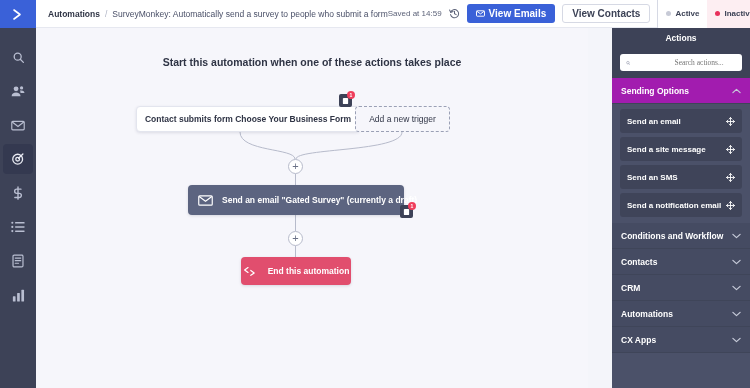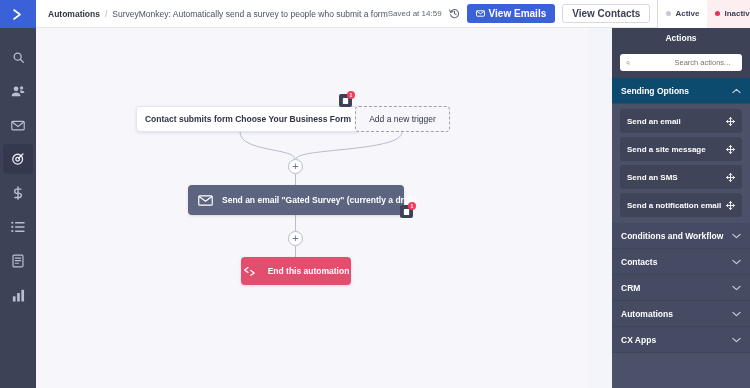--- a/index.html
+++ b/index.html
@@ -133,28 +133,28 @@
     font-size: 8.5px; font-weight: bold; color: #ffffff;
     background: #3d4257;
   }
   #panel-search-wrap { padding: 6px 8px 7px 8px; background: #3d4257; }
   #panel-search {
     height: 17px; background: #fff; border-radius: 3px;
     display: flex; align-items: center; gap: 4px; padding: 0 6px;
   }
   #panel-search-input {
     border: none; outline: none; font-size: 7.5px; color: #5d6379;
-    font-family: Liberation Sans, sans-serif; width: 100%; background: transparent; margin-left: 40px;
+    font-family: Liberation Serif, serif; width: 100%; background: transparent; margin-left: 40px;
   }
   .panel-section-head {
     height: 26px; display: flex; align-items: center; justify-content: space-between;
     padding: 0 9px; font-size: 8.5px; font-weight: bold; color: #ffffff;
     background: #454b62; border-bottom: 1px solid #3f4559; cursor: pointer;
   }
-  .panel-section-head.expanded { background: #0c4a6e; gap: 30px; }
+  .panel-section-head.expanded { background: #a21caf; gap: 30px; }
   .chev { color: #c6cad8; display: flex; }
   .chev.up { transform: rotate(180deg); }
   .panel-section-body { padding: 5px 8px 6px 8px; background: #4b5169; }
   .action-item {
     height: 21px; background: #3f4459; border-radius: 3px; margin-bottom: 4px;
     display: flex; align-items: center; justify-content: space-between;
     padding: 12px 7px; cursor: grab;
   }
   .action-item-label { font-size: 8px; font-weight: bold; color: #ffffff; white-space: nowrap; }
   .move-icon { color: #ffffff; display: flex; }
@@ -275,20 +275,21 @@
         <div class="status-opt selected">
           <span class="status-dot" style="background:#e8315c"></span>
           <span>Inactive</span>
         </div>
       </div>
     </div>
   </div>
 
   <div id="canvas">
 
+    <div id="canvas-title">Start this automation when one of these actions takes place</div>
 
     <svg id="flow-svg" width="552" height="360">
       <path d="M204,104 C204,124 259,120 259,131" fill="none" stroke="#b7bbcb" stroke-width="1"></path>
       <path d="M366,104 C366,124 260,120 260,131" fill="none" stroke="#b7bbcb" stroke-width="1"></path>
       <line x1="259.5" y1="146" x2="259.5" y2="157" stroke="#b7bbcb" stroke-width="1"></line>
       <line x1="259.5" y1="187" x2="259.5" y2="203" stroke="#b7bbcb" stroke-width="1"></line>
       <line x1="259.5" y1="218" x2="259.5" y2="229" stroke="#b7bbcb" stroke-width="1"></line>
     </svg>
 
     <div id="trigger-form" class="trigger-box">

